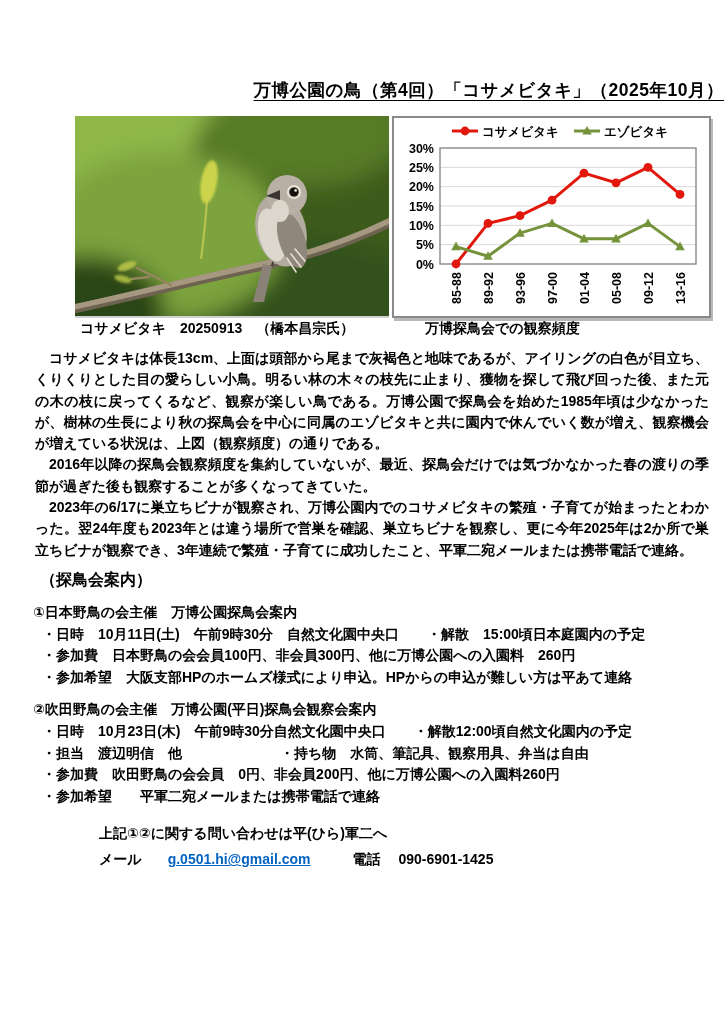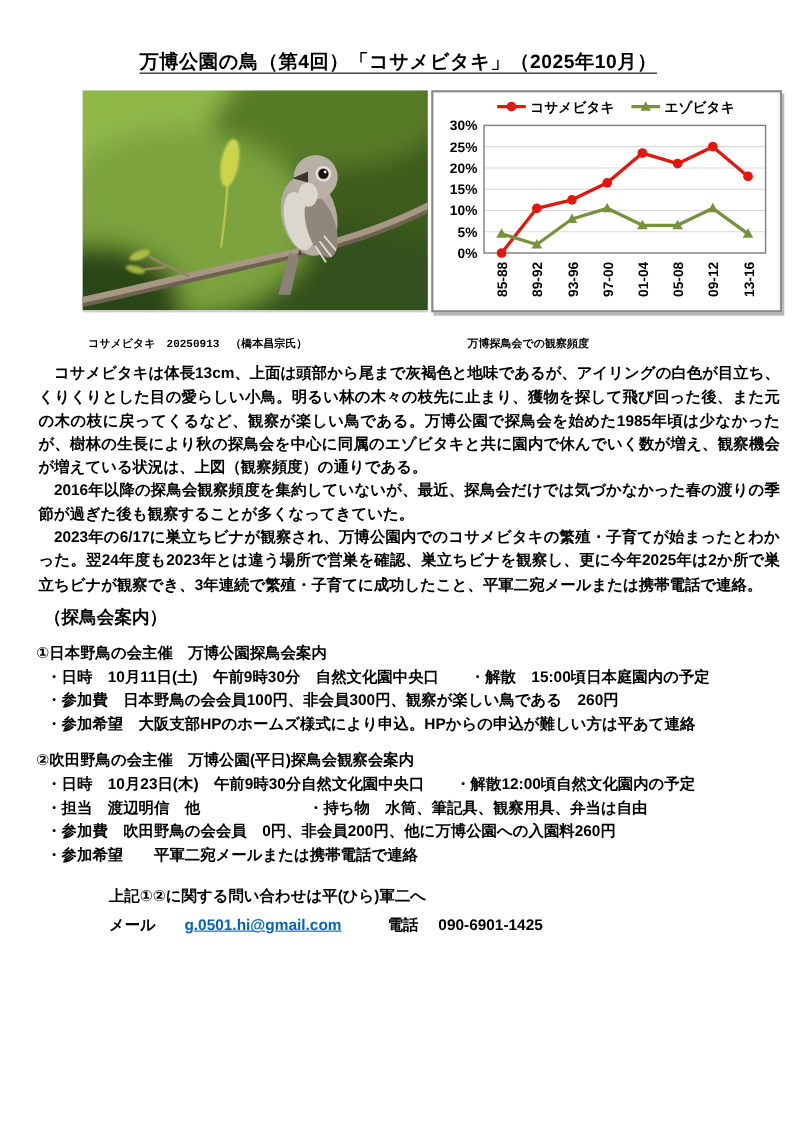--- a/index.html
+++ b/index.html
@@ -3,32 +3,32 @@
 <meta charset="utf-8">
 <style>
   * { margin:0; padding:0; box-sizing:border-box; }
   html,body { background:#e8e8e8; }
   body { font-family:"Liberation Sans","DejaVu Sans",sans-serif; font-weight:700; color:#000; }
   .page {
     width:724px; height:1024px; background:#ffffff; margin:0 auto;
     overflow:hidden; position:relative;
   }
   .doc-title {
-    margin-top:44px; text-align:center; font-size:17.5px; letter-spacing:0.5px;
+    margin-top:78px; text-align:right; font-size:17.5px; letter-spacing:0.5px;
   }
   .doc-title span { text-decoration:underline; text-underline-offset:4px; }
   .media-row { display:flex; margin:14px 0 0 75px; align-items:flex-start; }
   .photo-box { width:314px; height:200px; overflow:hidden; box-shadow:0 2px 0 rgba(0,0,0,0.18); }
   .photo-box svg { display:block; }
   .chart-box {
     width:319px; height:202px; margin-left:3px; background:#fff;
     border:2px solid #8a8a8a; box-shadow:2px 3px 0 rgba(0,0,0,0.28);
   }
   .chart-box svg { display:block; width:100%; height:100%; }
-  .captions { display:flex; margin-top:21px; font-size:10px;font-family:Liberation Mono, monospace; }
+  .captions { display:flex; margin-top:2px; font-size:14px; }
   .cap1 { margin-left:80px; width:345px; }
   .cap2 { }
   .body-text { margin:10px 15px 0 35px; font-size:14px; line-height:21.3px; text-align:justify; }
   .body-text p { text-indent:1em; }
   .annai { margin:9px 35px 0 40px; font-size:16px; }
   .event { margin:11px 33px 0 33px; font-size:14px; line-height:21.6px; }
   .event-line { padding-left:9px; white-space:pre-wrap; }
   .event-heading { white-space:pre-wrap; }
   .footer { margin:15px 35px 0 99px; font-size:14px; line-height:23px; }
   .contact-line { display:flex; align-items:baseline; margin-top:3px; }
@@ -157,21 +157,21 @@
     <p>コサメビタキは体長13cm、上面は頭部から尾まで灰褐色と地味であるが、アイリングの白色が目立ち、くりくりとした目の愛らしい小鳥。明るい林の木々の枝先に止まり、獲物を探して飛び回った後、また元の木の枝に戻ってくるなど、観察が楽しい鳥である。万博公園で探鳥会を始めた1985年頃は少なかったが、樹林の生長により秋の探鳥会を中心に同属のエゾビタキと共に園内で休んでいく数が増え、観察機会が増えている状況は、上図（観察頻度）の通りである。</p>
     <p>2016年以降の探鳥会観察頻度を集約していないが、最近、探鳥会だけでは気づかなかった春の渡りの季節が過ぎた後も観察することが多くなってきていた。</p>
     <p>2023年の6/17に巣立ちビナが観察され、万博公園内でのコサメビタキの繁殖・子育てが始まったとわかった。翌24年度も2023年とは違う場所で営巣を確認、巣立ちビナを観察し、更に今年2025年は2か所で巣立ちビナが観察でき、3年連続で繁殖・子育てに成功したこと、平軍二宛メールまたは携帯電話で連絡。</p>
   </div>
 
   <div class="annai">（探鳥会案内）</div>
 
   <div class="event">
     <div class="event-heading">①日本野鳥の会主催　万博公園探鳥会案内</div>
     <div class="event-line">・日時　10月11日(土)　午前9時30分　自然文化園中央口　　・解散　15:00頃日本庭園内の予定</div>
-    <div class="event-line">・参加費　日本野鳥の会会員100円、非会員300円、観察が楽しい鳥である　260円</div>
+    <div class="event-line">・参加費　日本野鳥の会会員100円、非会員300円、他に万博公園への入園料　260円</div>
     <div class="event-line">・参加希望　大阪支部HPのホームズ様式により申込。HPからの申込が難しい方は平あて連絡</div>
   </div>
 
   <div class="event">
     <div class="event-heading">②吹田野鳥の会主催　万博公園(平日)探鳥会観察会案内</div>
     <div class="event-line">・日時　10月23日(木)　午前9時30分自然文化園中央口　　・解散12:00頃自然文化園内の予定</div>
     <div class="event-line">・担当　渡辺明信　他　　　　　　　・持ち物　水筒、筆記具、観察用具、弁当は自由</div>
     <div class="event-line">・参加費　吹田野鳥の会会員　0円、非会員200円、他に万博公園への入園料260円</div>
     <div class="event-line">・参加希望　　平軍二宛メールまたは携帯電話で連絡</div>
   </div>

